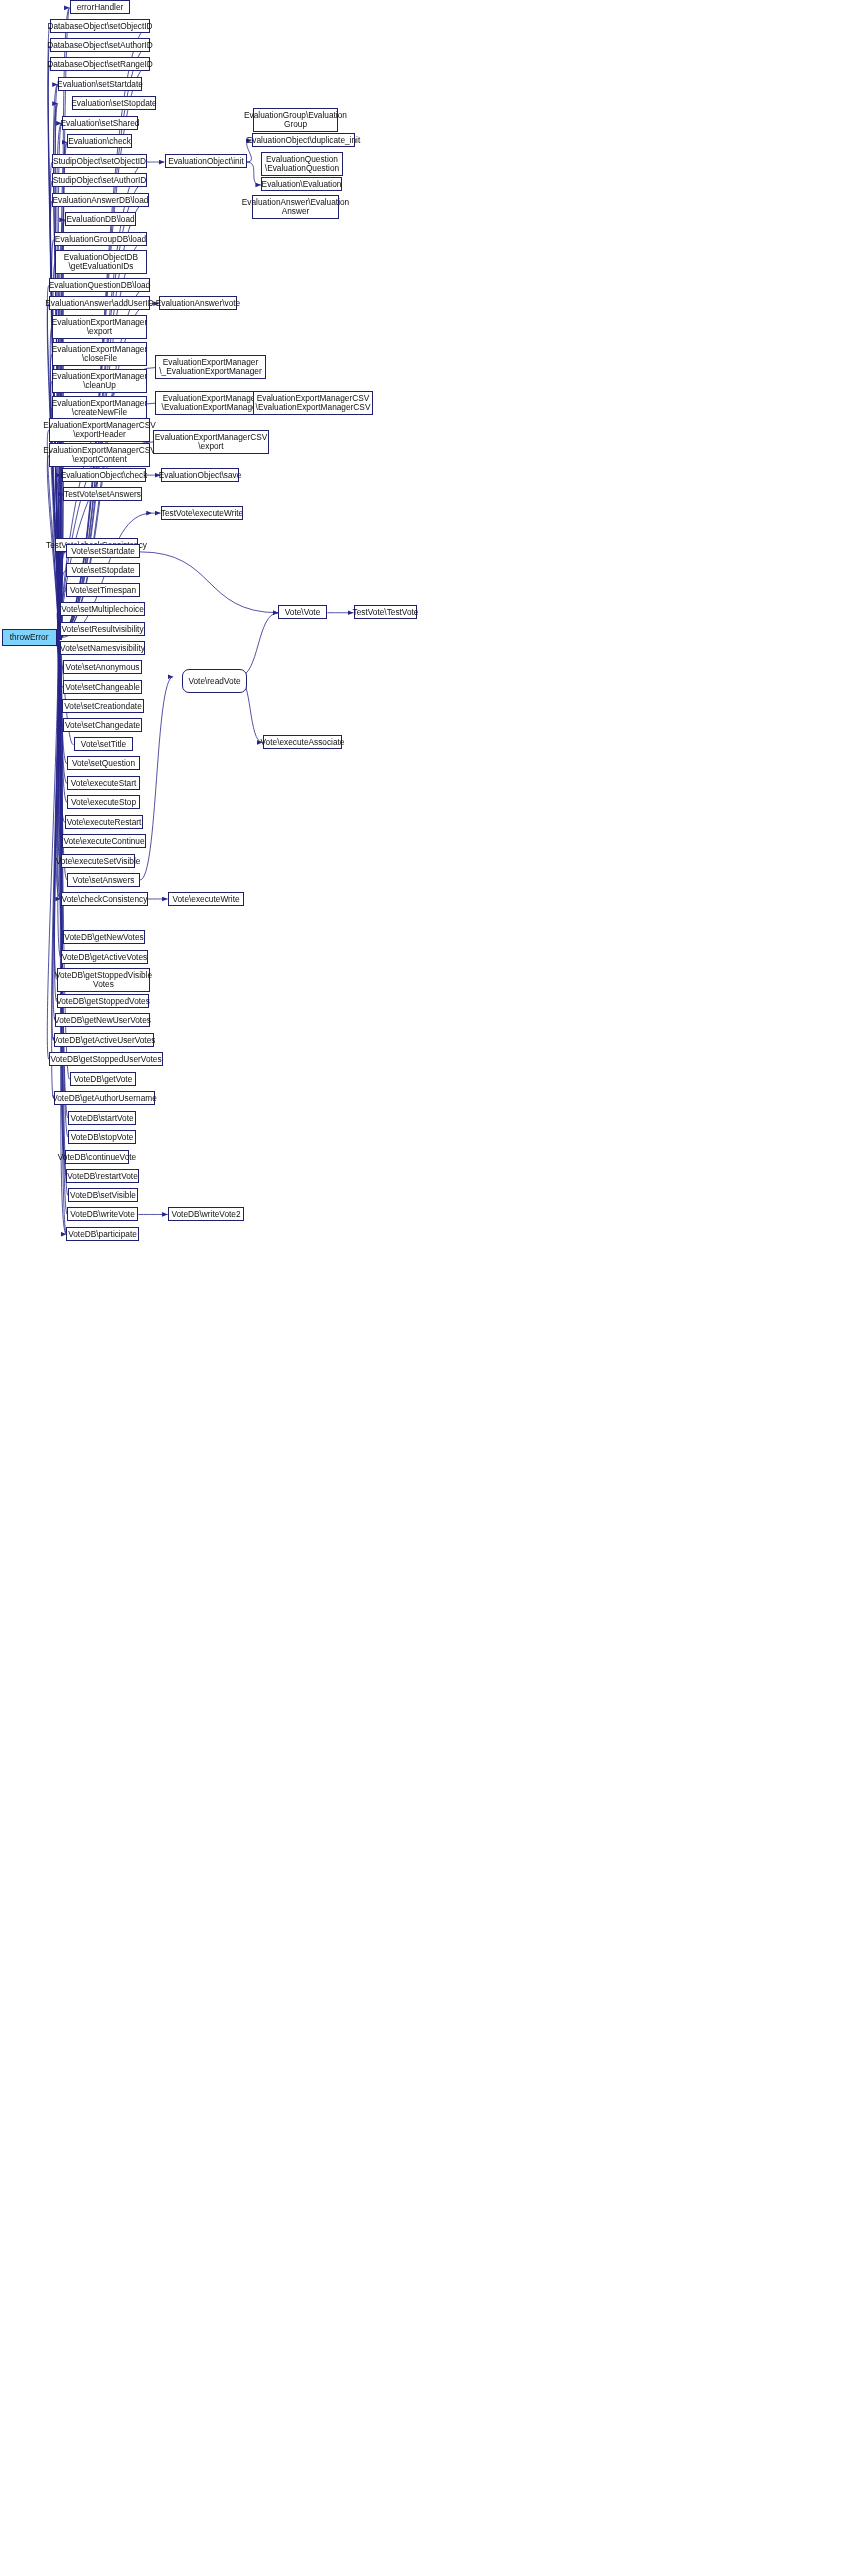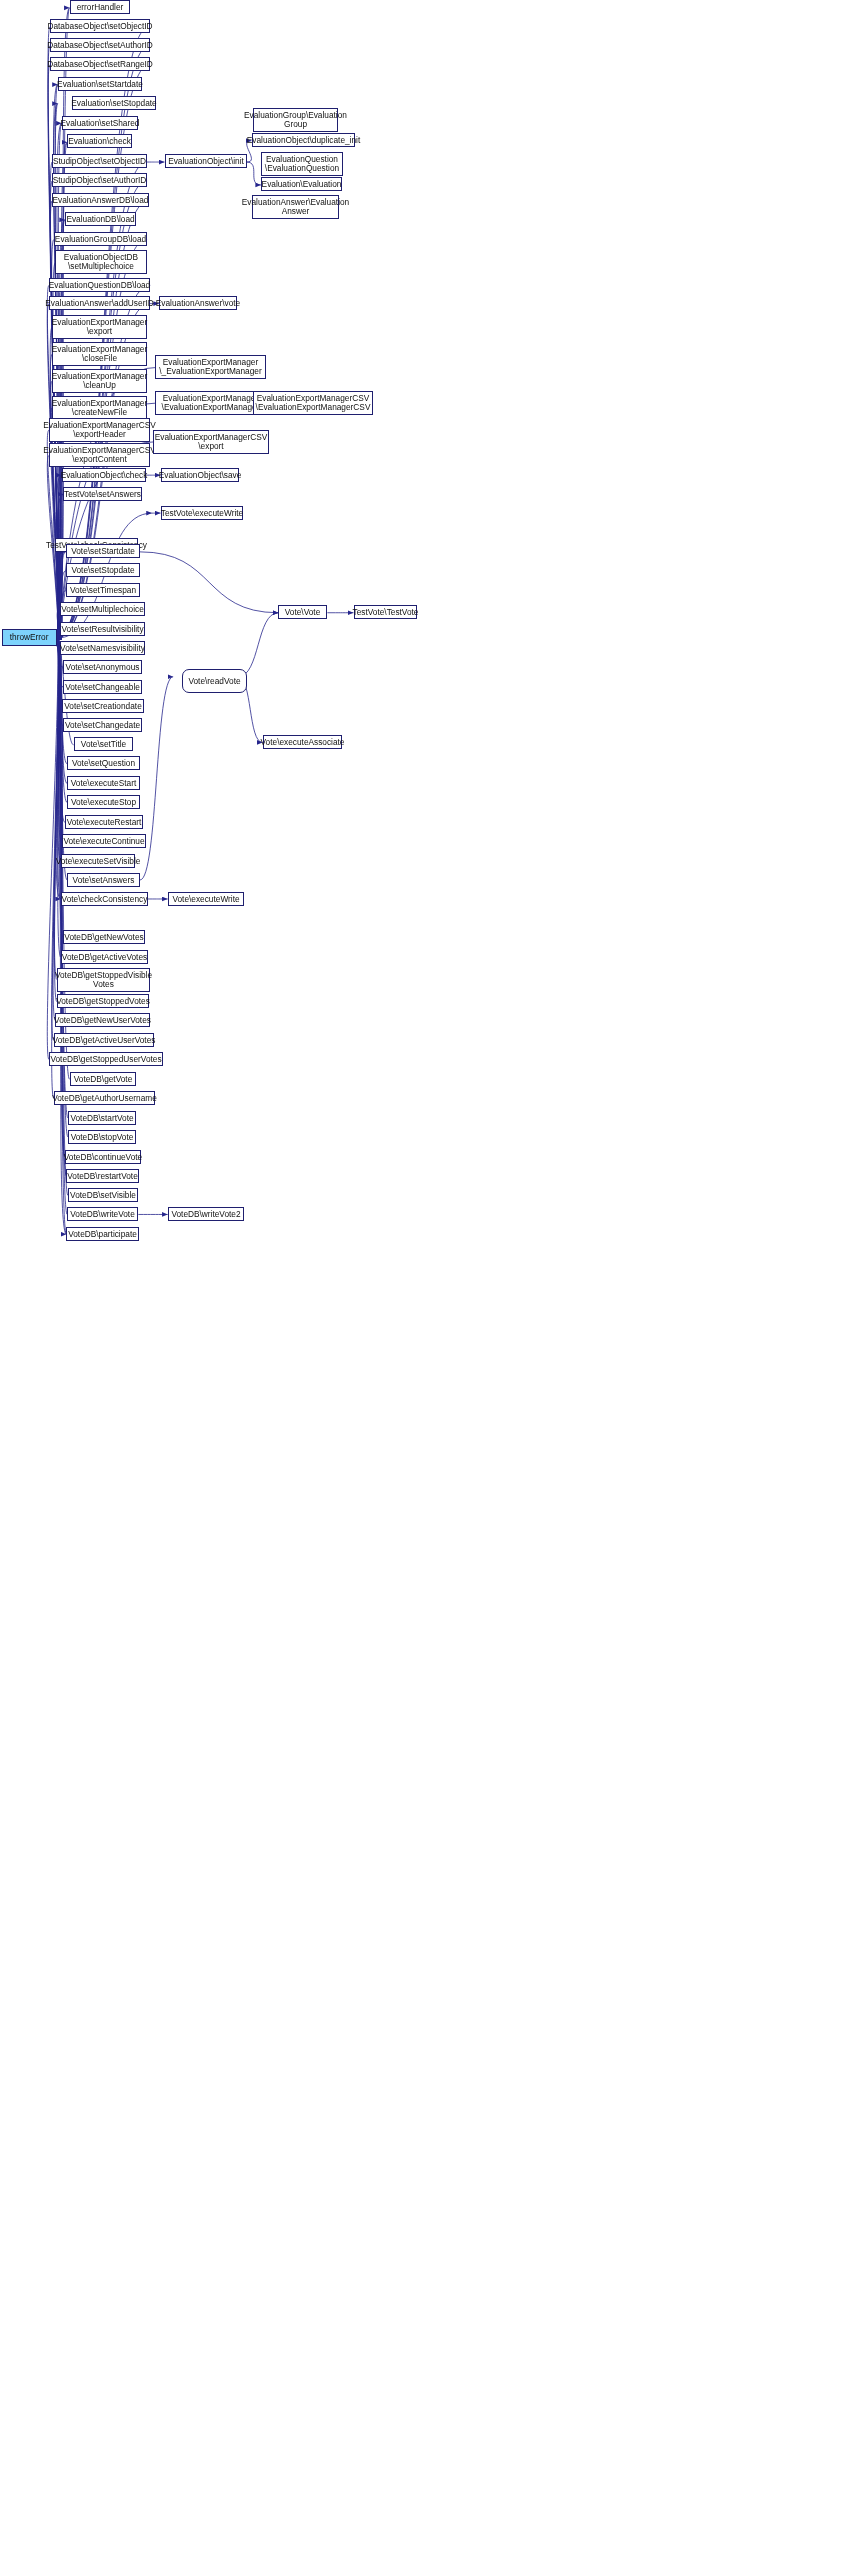--- a/index.html
+++ b/index.html
@@ -130,21 +130,21 @@
       <div class="node" style="left: 58px; top: 77px; width: 84px; height: 14.2px;">Evaluation\setStartdate</div>
       <div class="node" style="left: 58px; top: 96px; width: 84px; height: 14.2px; margin-left: 14px;">Evaluation\setStopdate</div>
       <div class="node" style="left: 62px; top: 116px; width: 76px; height: 14.2px;">Evaluation\setShared</div>
       <div class="node" style="left: 67px; top: 134px; width: 65px; height: 14.2px;">Evaluation\check</div>
       <div class="node" style="left: 52px; top: 154px; width: 95px; height: 14.2px;">StudipObject\setObjectID</div>
       <div class="node" style="left: 52px; top: 173px; width: 95px; height: 14.2px;">StudipObject\setAuthorID</div>
       <div class="node" style="left: 52px; top: 193px; width: 97px; height: 14.2px;">EvaluationAnswerDB\load</div>
       <div class="node" style="left: 65px; top: 212px; width: 71px; height: 14.2px;">EvaluationDB\load</div>
       <div class="node" style="left: 54px; top: 232px; width: 93px; height: 14.2px;">EvaluationGroupDB\load</div>
       <div class="node" style="left: 55px; top: 250px; width: 92px; height: 24px;">EvaluationObjectDB
-\setMultiplechoice</div>
+\getEvaluationIDs</div>
       <div class="node" style="left: 49px; top: 278px; width: 101px; height: 14.2px;">EvaluationQuestionDB\load</div>
       <div class="node" style="left: 49px; top: 296px; width: 101px; height: 14.2px;">EvaluationAnswer\addUserID</div>
       <div class="node" style="left: 52px; top: 315px; width: 95px; height: 24px;">EvaluationExportManager
 \export</div>
       <div class="node" style="left: 52px; top: 342px; width: 95px; height: 24px;">EvaluationExportManager
 \closeFile</div>
       <div class="node" style="left: 52px; top: 369px; width: 95px; height: 24px;">EvaluationExportManager
 \cleanUp</div>
       <div class="node" style="left: 52px; top: 396px; width: 95px; height: 24px;">EvaluationExportManager
 \createNewFile</div>
@@ -179,21 +179,21 @@
       <div class="node" style="left: 57px; top: 968px; width: 93px; height: 24px;">VoteDB\getStoppedVisible
 Votes</div>
       <div class="node" style="left: 57px; top: 994px; width: 92px; height: 14.2px;">VoteDB\getStoppedVotes</div>
       <div class="node" style="left: 55px; top: 1013px; width: 95px; height: 14.2px;">VoteDB\getNewUserVotes</div>
       <div class="node" style="left: 54px; top: 1033px; width: 100px; height: 14.2px;">VoteDB\getActiveUserVotes</div>
       <div class="node" style="left: 49px; top: 1052px; width: 114px; height: 14.2px;">VoteDB\getStoppedUserVotes</div>
       <div class="node" style="left: 70px; top: 1072px; width: 66px; height: 14.2px;">VoteDB\getVote</div>
       <div class="node" style="left: 54px; top: 1091px; width: 101px; height: 14.2px;">VoteDB\getAuthorUsername</div>
       <div class="node" style="left: 68px; top: 1111px; width: 68px; height: 14.2px;">VoteDB\startVote</div>
       <div class="node" style="left: 68px; top: 1130px; width: 68px; height: 14.2px;">VoteDB\stopVote</div>
-      <div class="node" style="left: 65px; top: 1150px; width: 76px; height: 14.2px;">VoteDB\continueVote</div>
+      <div class="node" style="left: 65px; top: 1150px; width: 64px; height: 14.2px;">VoteDB\continueVote</div>
       <div class="node" style="left: 66px; top: 1169px; width: 73px; height: 14.2px;">VoteDB\restartVote</div>
       <div class="node" style="left: 68px; top: 1188px; width: 70px; height: 14.2px;">VoteDB\setVisible</div>
       <div class="node" style="left: 67px; top: 1207px; width: 71px; height: 14.2px;">VoteDB\writeVote</div>
       <div class="node" style="left: 66px; top: 1227px; width: 73px; height: 14.2px;">VoteDB\participate</div>
       <div class="node" style="left: 165px; top: 154px; width: 82px; height: 14.2px;">EvaluationObject\init</div>
       <div class="node" style="left: 159px; top: 296px; width: 78px; height: 14.2px;">EvaluationAnswer\vote</div>
       <div class="node" style="left: 155px; top: 355px; width: 111px; height: 24px;">EvaluationExportManager
 \_EvaluationExportManager</div>
       <div class="node" style="left: 155px; top: 391px; width: 111px; height: 24px;">EvaluationExportManager
 \EvaluationExportManager</div>

